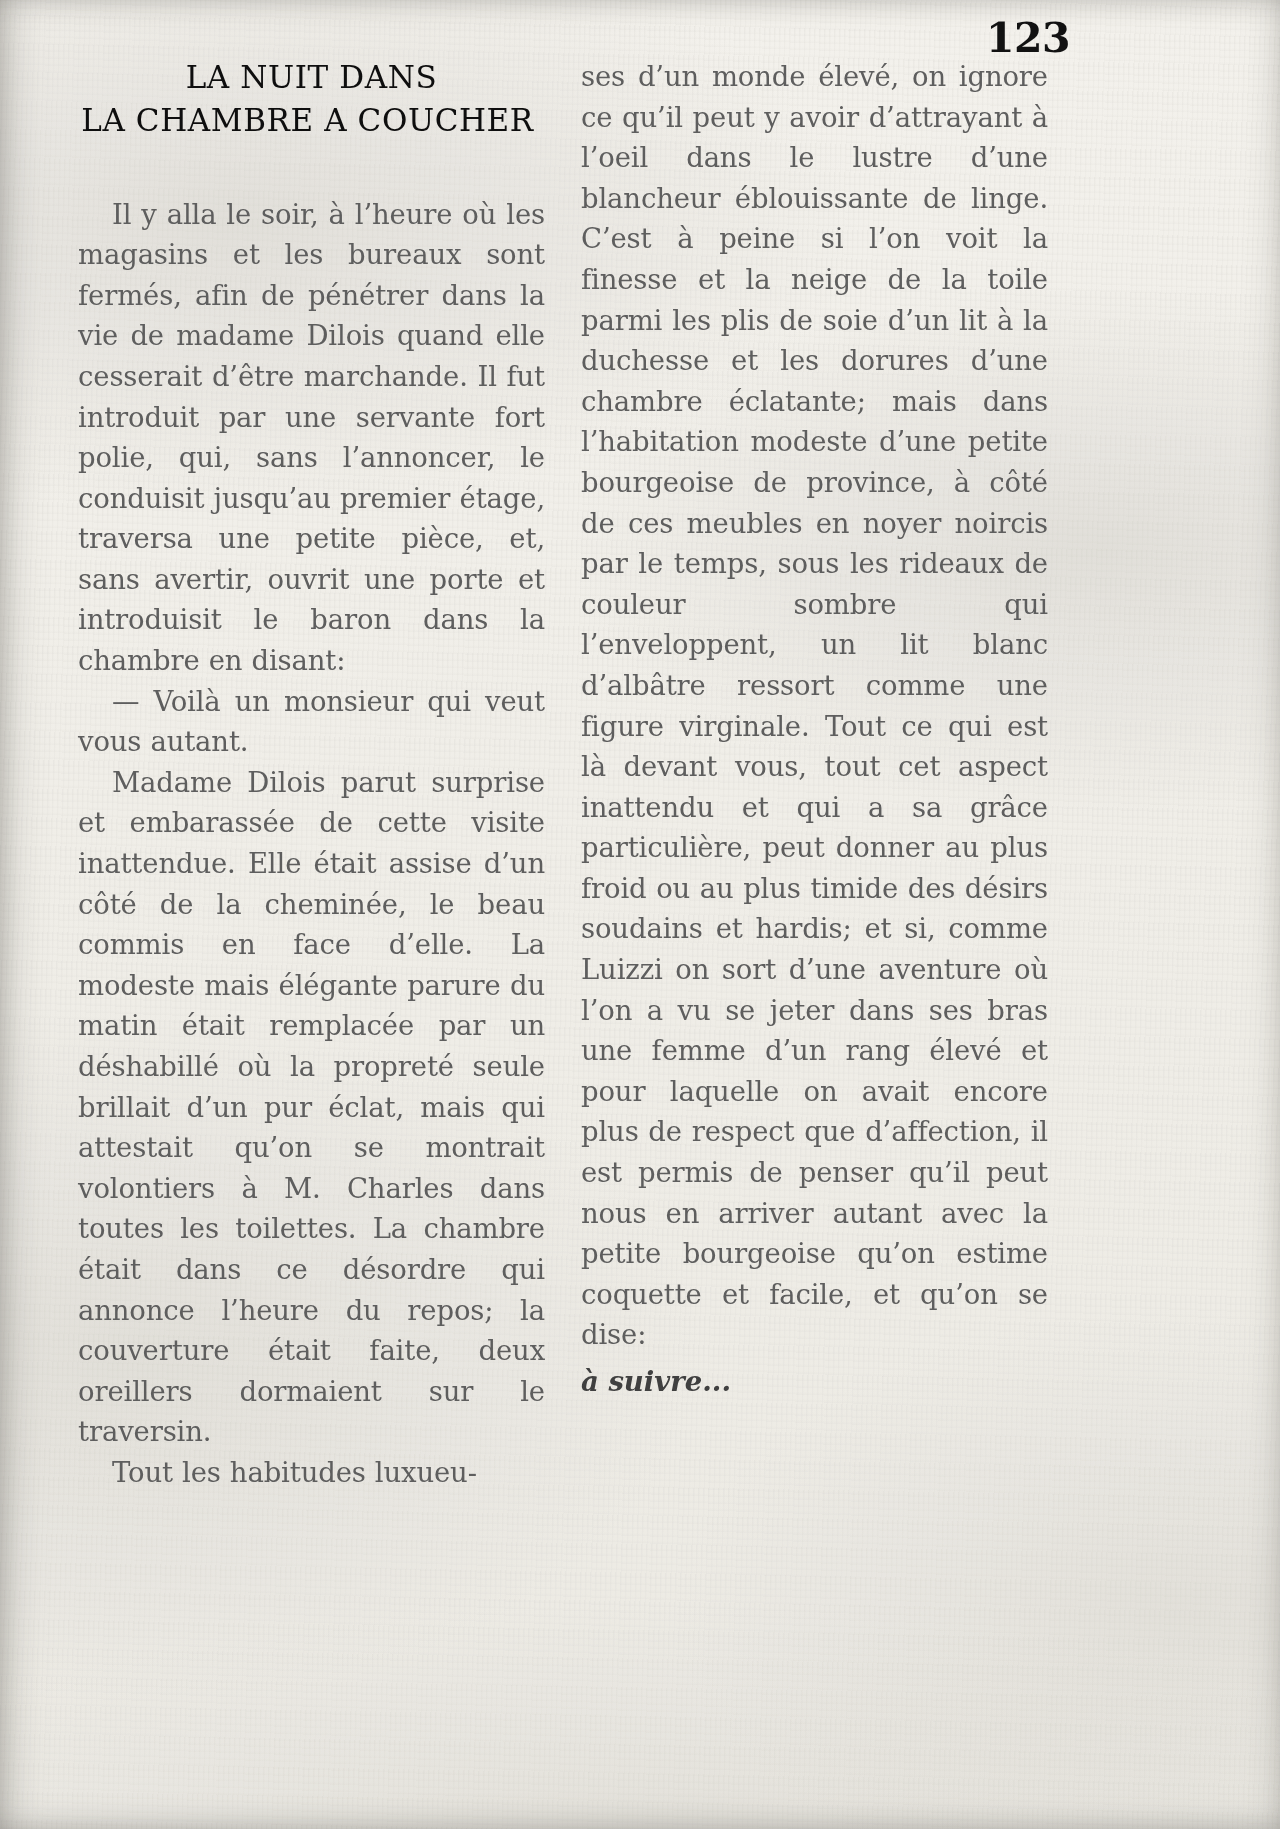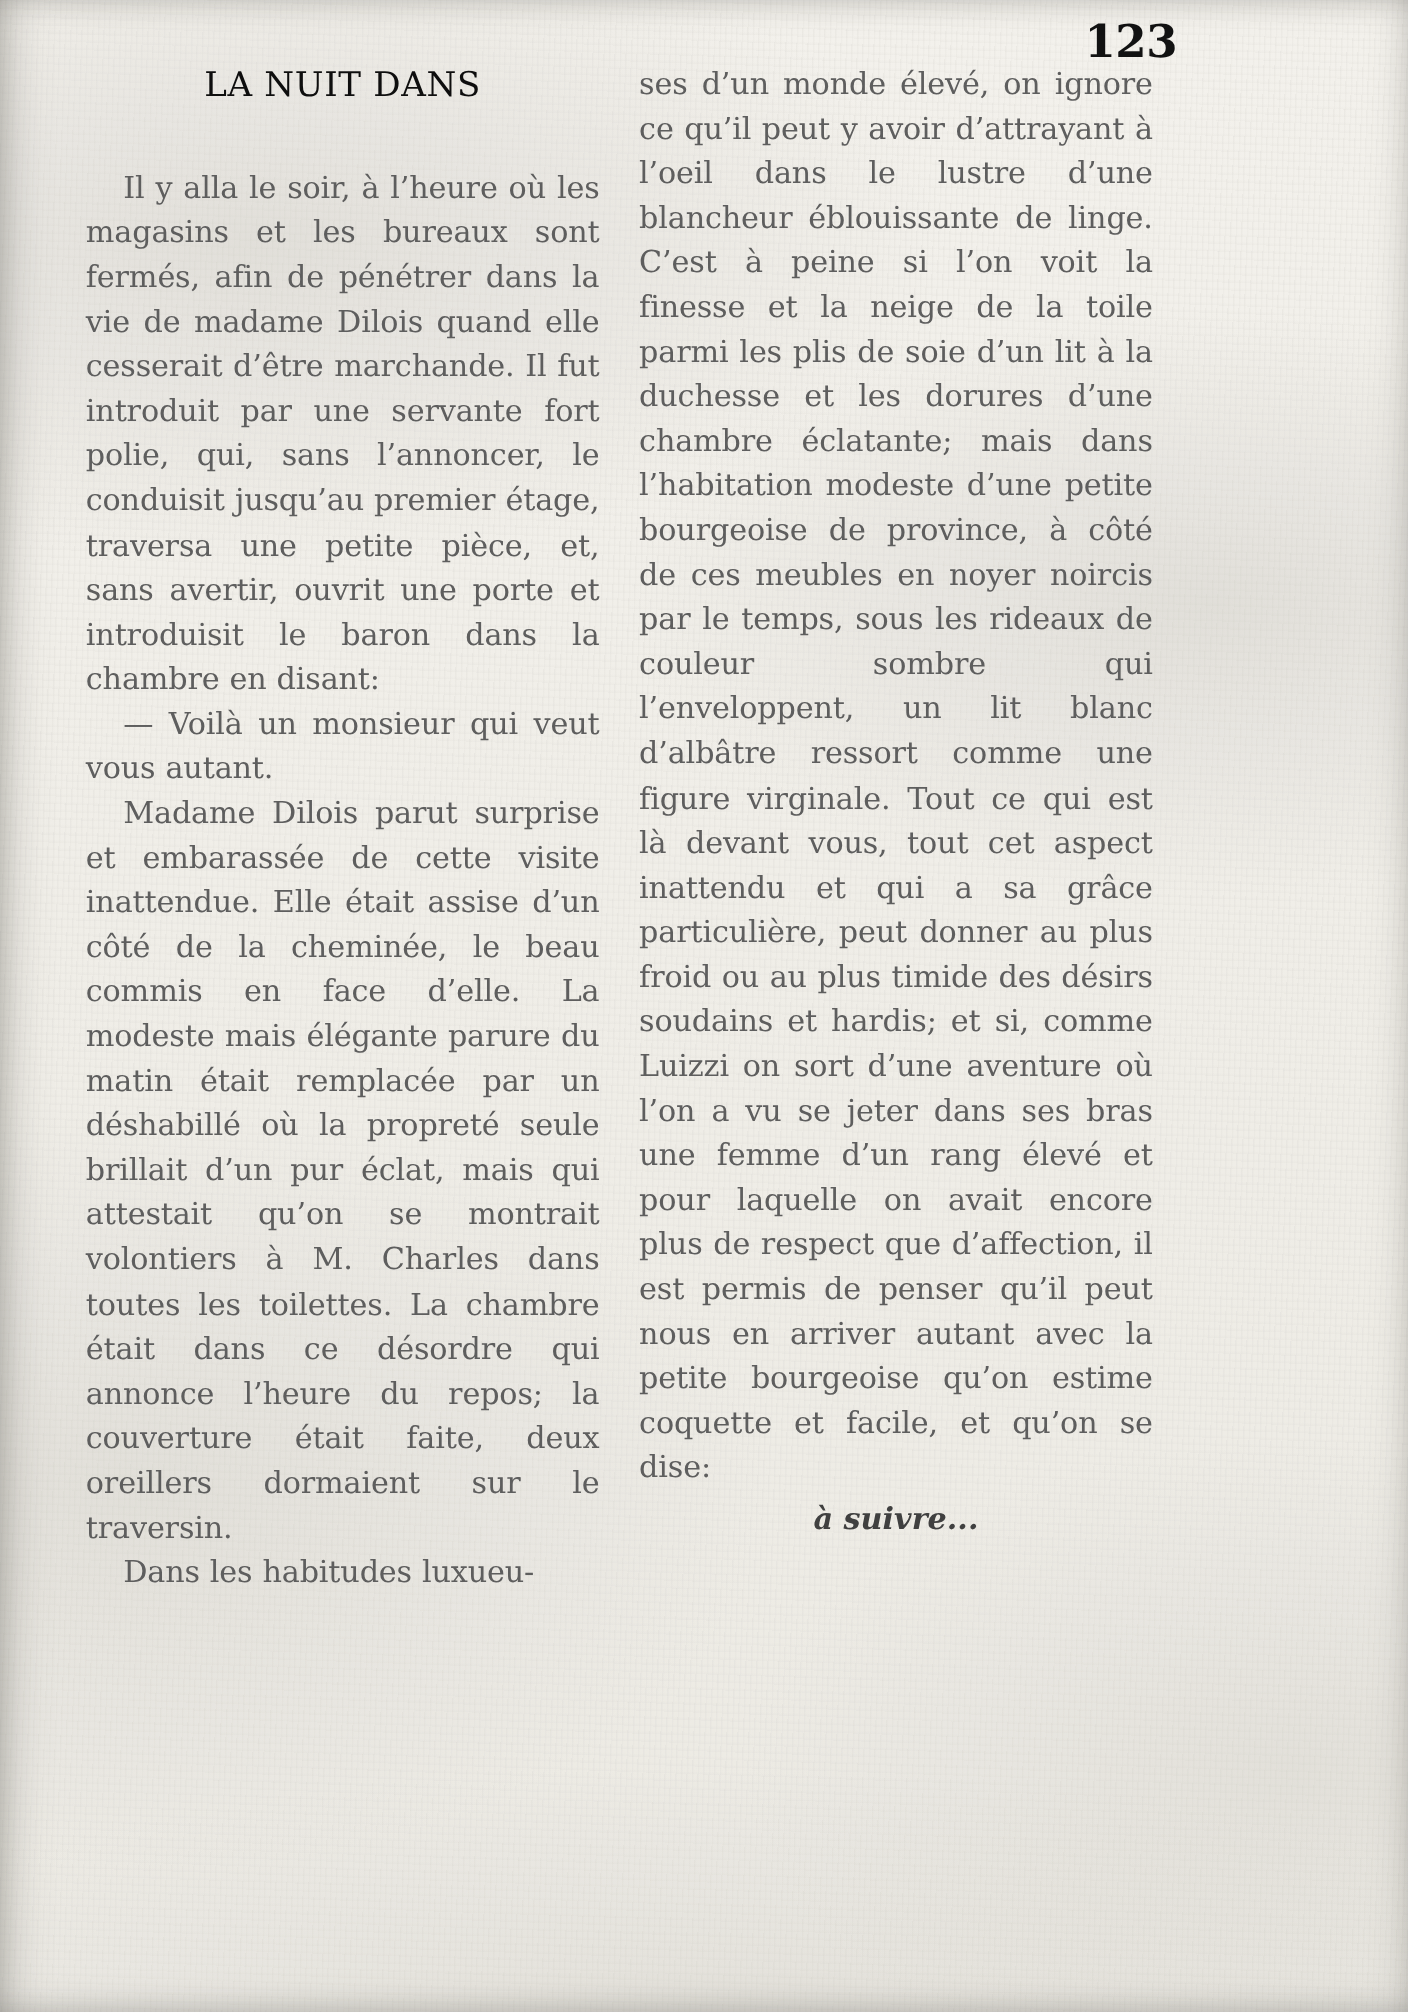--- a/index.html
+++ b/index.html
@@ -98,21 +98,21 @@
     letter-spacing: -0.15px;
     word-spacing: 0.5px;
     text-indent: 34px;
     color: #0f766e;
     -webkit-font-smoothing: none;
   }
   p.para.nohang { text-indent: 0; }
 
   .signoff {
     margin: 6px 0 0 0;
-    text-align: center;
+    text-align: left;
     font-style: italic;
     font-weight: 700;
     font-size: 27.5px;
     line-height: 40.6px;
     font-family: "DejaVu Serif", "Liberation Serif", serif;
     color: #a21caf;
   }
 
   
   .inkwrap { filter: contrast(1.06) saturate(0); }
@@ -125,29 +125,30 @@
   <div class="paper-grain"></div>
 
   <div class="folio">123</div>
 
   <div class="columns inkwrap">
 
     <div class="col">
 
       <h1 class="title">
         <span class="l1">LA NUIT DANS</span>
+        <span class="l2">LA CHAMBRE A COUCHER</span>
       </h1>
 
       <p class="para">Il y alla le soir, à l’heure où les magasins et les bureaux sont fermés, afin de pénétrer dans la vie de madame Dilois quand elle cesserait d’être marchande. Il fut introduit par une servante fort polie, qui, sans l’annoncer, le conduisit jusqu’au premier étage, traversa une petite pièce, et, sans avertir, ouvrit une porte et introduisit le baron dans la chambre en disant:</p>
 
       <p class="para">— Voilà un monsieur qui veut vous autant.</p>
 
       <p class="para">Madame Dilois parut surprise et embarassée de cette visite inattendue. Elle était assise d’un côté de la cheminée, le beau commis en face d’elle. La modeste mais élégante parure du matin était remplacée par un déshabillé où la propreté seule brillait d’un pur éclat, mais qui attestait qu’on se montrait volontiers à M. Charles dans toutes les toilettes. La chambre était dans ce désordre qui annonce l’heure du repos; la couverture était faite, deux oreillers dormaient sur le traversin.</p>
 
-      <p class="para">Dans les habitudes luxueu-</p>
+      <p class="para">Tout les habitudes luxueu-</p>
     </div>
 
     <div class="col">
 
       <p class="para nohang">ses d’un monde élevé, on ignore ce qu’il peut y avoir d’attrayant à l’oeil dans le lustre d’une blancheur éblouissante de linge. C’est à peine si l’on voit la finesse et la neige de la toile parmi les plis de soie d’un lit à la duchesse et les dorures d’une chambre éclatante; mais dans l’habitation modeste d’une petite bourgeoise de province, à côté de ces meubles en noyer noircis par le temps, sous les rideaux de couleur sombre qui l’enveloppent, un lit blanc d’albâtre ressort comme une figure virginale. Tout ce qui est là devant vous, tout cet aspect inattendu et qui a sa grâce particulière, peut donner au plus froid ou au plus timide des désirs soudains et hardis; et si, comme Luizzi on sort d’une aventure où l’on a vu se jeter dans ses bras une femme d’un rang élevé et pour laquelle on avait encore plus de respect que d’affection, il est permis de penser qu’il peut nous en arriver autant avec la petite bourgeoise qu’on estime coquette et facile, et qu’on se dise:</p>
 
 
       <p class="signoff">à suivre...</p>
     </div>
 

